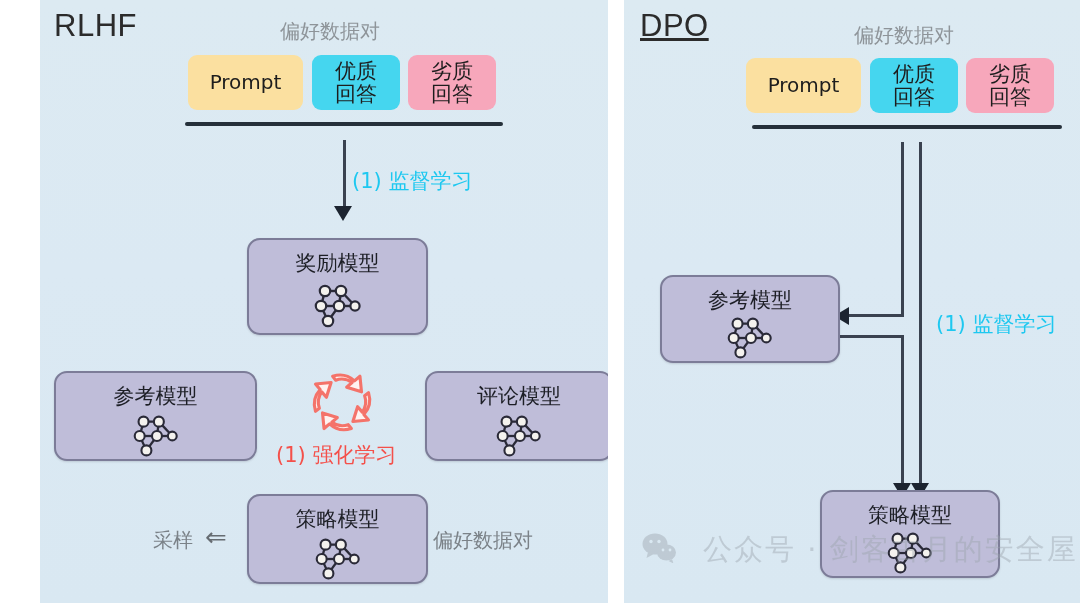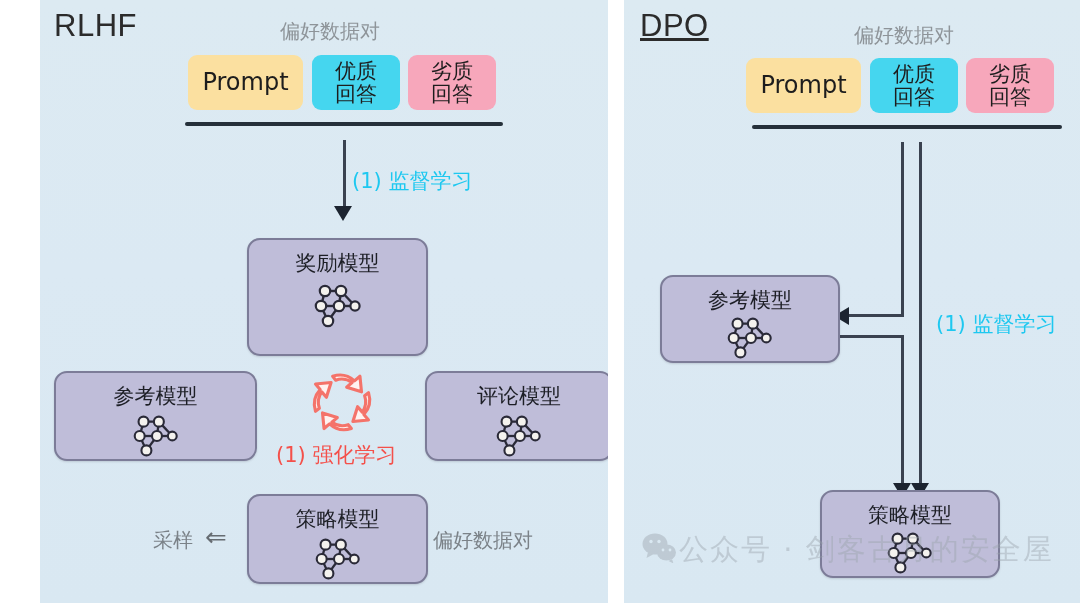--- a/index.html
+++ b/index.html
@@ -49,21 +49,21 @@
     position: absolute;
     border-radius: 9px;
     display: flex;
     align-items: center;
     justify-content: center;
     text-align: center;
     line-height: 1.08;
     color: #1d1d1d;
     box-sizing: border-box;
   }
-  .chip.prompt { font-size: 24px; font-family: "DejaVu Sans", sans-serif; }
+  .chip.prompt { font-size: 20px; font-family: "DejaVu Sans", sans-serif; }
   .chip.cn { font-size: 21px; font-family: Liberation Serif, serif; }
 
   .baseline {
     position: absolute;
     height: 4px;
     background: #25303a;
     border-radius: 2px;
   }
 
   
@@ -136,21 +136,21 @@
     font-family: "DejaVu Sans", sans-serif;
   }
 
   .cycle-icon { position: absolute; }
 
   
   .watermark {
     position: absolute;
     display: flex;
     align-items: center;
-    gap: 3px;
+    gap: 27px;
     opacity: 0.42;
     pointer-events: none;
   }
   .watermark .wm-text {
     font-size: 29px;
     color: #9aa3ab;
     letter-spacing: 2px;
     white-space: nowrap;
     font-family: "DejaVu Sans", sans-serif;
   }
@@ -187,21 +187,21 @@
       <span>劣质</span>
       <span>回答</span>
     </div>
 
     <div class="baseline" style="left:145px; top:122px; width:318px;"></div>
 
     <div class="vline" style="left:303px; top:140px; height:72px;"></div>
     <div class="arrow-down" style="left:294px; top:206px;"></div>
     <div class="step-label step-cyan" style="left:312px; top:167px;">(1) 监督学习</div>
 
-    <div class="mbox" style="left:207px; top:238px; width:181px; height:118px;">
+    <div class="mbox" style="left:207px; top:238px; width:181px; height:97px;">
       <div class="mlabel">奖励模型</div>
       <span class="netnode" style="top:42px;">
         <svg width="58" height="48" viewBox="0 0 58 48">
           <g stroke="#2a2a38" stroke-width="2.4" fill="none">
             <line x1="16" y1="9" x2="32" y2="9"></line>
             <line x1="16" y1="9" x2="12" y2="24"></line>
             <line x1="32" y1="9" x2="30" y2="24"></line>
             <line x1="12" y1="24" x2="30" y2="24"></line>
             <line x1="30" y1="24" x2="46" y2="24"></line>
             <line x1="12" y1="24" x2="19" y2="39"></line>

